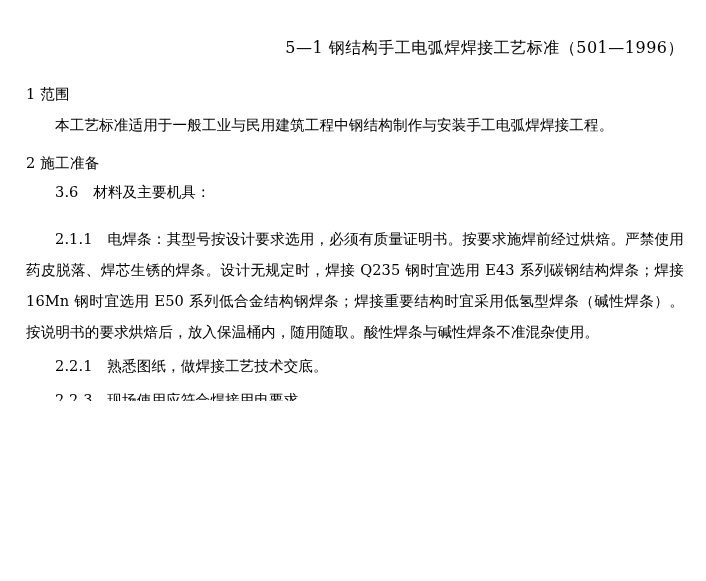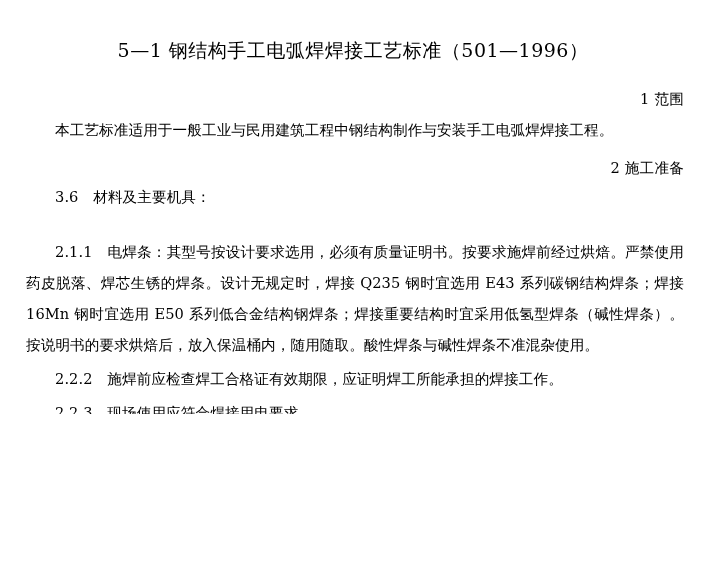--- a/index.html
+++ b/index.html
@@ -15,32 +15,31 @@
     overflow: hidden;
   }
   .page {
     position: relative;
     width: 706px;
     height: 581px;
     box-sizing: border-box;
     padding: 0 22px;
   }
   .doc-title {
-    text-align: center;
-    font-size: 19px;
+    text-align: right;
+    font-size: 16px;
     letter-spacing: 0.5px;
     margin: 38px 0 0 0;
     font-weight: normal;
     white-space: nowrap;
   }
   .section-heading {
     font-size: 14.6px;
     margin: 26px 0 0 4px;
     letter-spacing: 0.2px;
-    text-align: right;
   }
   .section-heading.tight {
     margin-top: 8px;
   }
   .para {
     font-size: 14.6px;
     line-height: 31px;
     margin: 5px 0 14px 4px;
     text-align: justify;
     text-justify: inter-ideograph;
@@ -58,21 +57,21 @@
   }
   .block {
     font-size: 14.6px;
     line-height: 31px;
     margin: 3px 0 0 4px;
     text-align: justify;
     text-justify: inter-ideograph;
     text-indent: 29px;
     letter-spacing: 0.1px;
   }
-  .gap-sm { margin-top: 24px; }
+  .gap-sm { margin-top: 16px; }
   .clip-bottom {
     overflow: hidden;
     height: 17px;
   }
 </style>
 </head>
 <body>
 
 <div class="page">
 
@@ -84,18 +83,18 @@
 
   <div class="section-heading tight">2 施工准备</div>
 
   <div class="sub-item">3.6　材料及主要机具：</div>
 
   <div class="block gap-sm">2.1.1　电焊条：其型号按设计要求选用，必须有质量证明书。按要求施焊前经过烘焙。严禁使用药皮脱落、焊芯生锈的焊条。设计无规定时，焊接 Q235 钢时宜选用 E43 系列碳钢结构焊条；焊接 16Mn 钢时宜选用 E50 系列低合金结构钢焊条；焊接重要结构时宜采用低氢型焊条（碱性焊条）。按说明书的要求烘焙后，放入保温桶内，随用随取。酸性焊条与碱性焊条不准混杂使用。</div>
 
 
 
 
+  <div class="sub-item">2.2.1　熟悉图纸，做焊接工艺技术交底。</div>
 
-  <div class="sub-item">2.2.2　施焊前应检查焊工合格证有效期限，应证明焊工所能承担的焊接工作。</div>
 
   <div class="sub-item clip-bottom">2.2.3　现场使用应符合焊接用电要求。</div>
 
 </div>
 
 </body></html>

